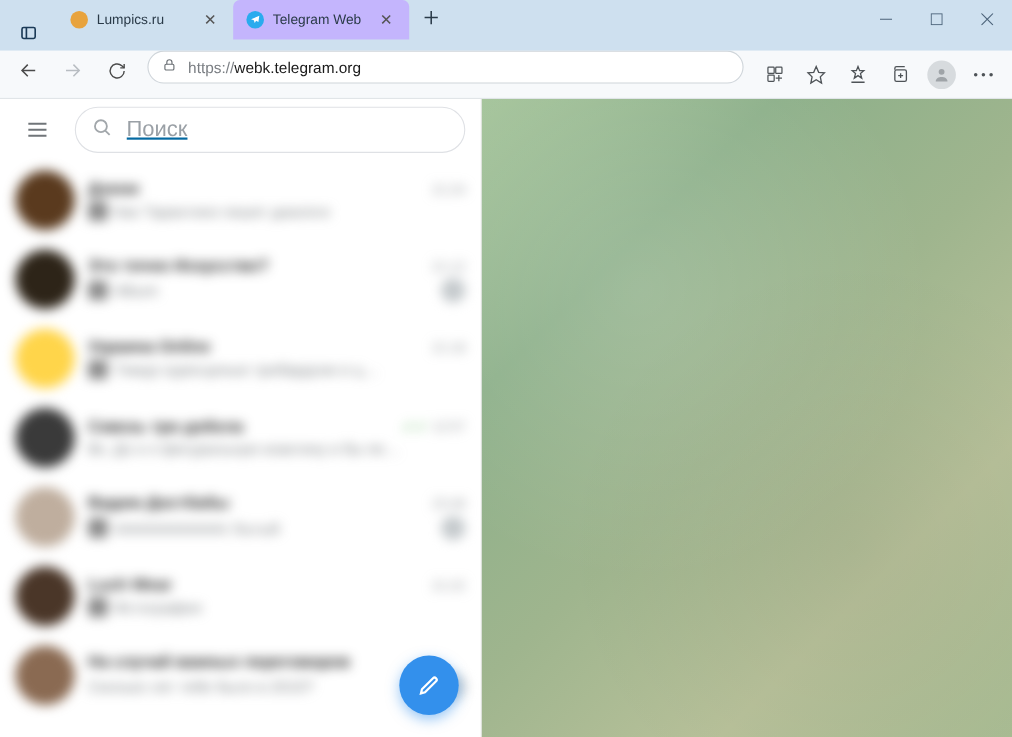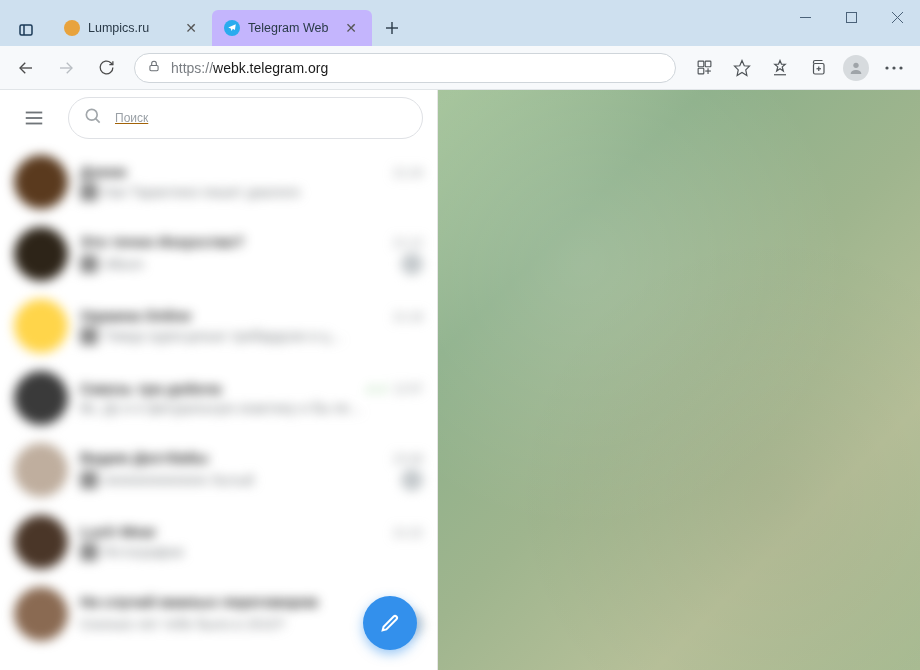--- a/index.html
+++ b/index.html
@@ -1,51 +1,51 @@
 <!DOCTYPE html>
 <html><head>
 <meta charset="utf-8">
 <style>
   * { box-sizing: border-box; margin: 0; padding: 0; font-family: -apple-system, BlinkMacSystemFont, "Segoe UI", Arial, sans-serif; }
   body { width: 920px; height: 670px; overflow: hidden; background: #fff; }
 
   
   .titlebar { height: 46px; background: #cee0ef; display: flex; align-items: flex-end; padding-left: 8px; position: relative; }
   .titlebar-btn { width: 36px; height: 32px; display: flex; align-items: center; justify-content: center; color: #1b3a57; margin-top: 6px; }
-  .tabs { display: flex; align-items: flex-end; height: 100%; margin-left: 8px; }
+  .tabs { display: flex; height: 100%; margin-left: 8px; }
   .tab { height: 36px; display: flex; align-items: center; padding: 0 12px; font-size: 12.5px; color: #2a3a48; border-radius: 6px 6px 0 0; min-width: 160px; max-width: 230px; gap: 8px; position: relative; }
   .tab.inactive { background: transparent; }
   .tab.active { background: #c4b5fd; }
   .tab-favicon { width: 16px; height: 16px; border-radius: 50%; display: inline-flex; align-items: center; justify-content: center; flex-shrink: 0; }
   .tab-title { flex: 1; white-space: nowrap; overflow: hidden; text-overflow: ellipsis; }
   .tab-close { width: 18px; height: 18px; display: flex; align-items: center; justify-content: center; color: #555; flex-shrink: 0; font-size: 14px; }
   .tab-add { width: 32px; height: 32px; display: flex; align-items: center; justify-content: center; color: #2a3a48; margin-left: 4px; margin-bottom: 2px; }
   .win-controls { position: absolute; right: 0; top: 0; height: 34px; display: flex; }
   .win-btn { width: 46px; display: flex; align-items: center; justify-content: center; color: #4b6279; }
 
   
-  .addressbar { height: 44px; background: #f7f9fb; display: flex; align-items: center; padding: 0 8px; gap: 4px; border-bottom: 1px solid #e1e5e8; }
+  .addressbar { height: 44px; background: #f7f9fb; display: flex; padding: 0 8px; gap: 4px; border-bottom: 1px solid #e1e5e8; }
   .nav-btn { width: 36px; height: 36px; display: flex; align-items: center; justify-content: center; border-radius: 4px; color: #4a4a4a; }
   .nav-btn.disabled { color: #b8bdc2; }
   .urlbox { flex: 1; height: 30px; background: #fff; border: 1px solid #cfd5da; border-radius: 16px; display: flex; align-items: center; padding: 0 12px; gap: 10px; margin: 0 6px; }
   .urlbox .lock { color: #6b7075; }
   .url-text { font-size: 14px; color: #1a1a1a; }
   .url-host { color: #1a1a1a; }
   .url-proto { color: #7a7e83; }
   .right-icons { display: flex; align-items: center; gap: 2px; }
   .right-icon { width: 36px; height: 36px; display: flex; align-items: center; justify-content: center; color: #4e5357; }
   .avatar-small { width: 26px; height: 26px; border-radius: 50%; background: #d7dbde; display: flex; align-items: center; justify-content: center; }
 
   
   .content { display: flex; height: calc(670px - 46px - 44px); }
   .sidebar { width: 438px; display: flex; flex-direction: column; background: #fff; position: relative; border-right: 1px solid #e6e6e6; }
   .sidebar-header { height: 56px; display: flex; align-items: center; padding: 8px 14px; gap: 14px; }
   .menu-btn { width: 40px; height: 40px; display: flex; align-items: center; justify-content: center; color: #707579; }
   .searchbox { flex: 1; height: 42px; background: #fff; border: 1px solid #dfe1e5; border-radius: 22px; display: flex; align-items: center; padding: 0 14px; gap: 12px; }
-  .searchbox input { border: none; outline: none; flex: 1; font-size: 12px; color: #a16207; background: transparent; text-decoration: underline; }
+  .searchbox input { border: none; outline: none; flex: 1; font-size: 20px; color: #0369a1; background: transparent; text-decoration: underline; }
   .searchbox input::placeholder { color: #9aa0a6; }
   .search-icon { color: #a2a7ab; }
 
   .chatlist { flex: 1; overflow: hidden; filter: blur(5.5px); }
   .chat-item { display: flex; align-items: center; padding: 8px 14px; gap: 12px; height: 72px; }
   .chat-avatar { width: 54px; height: 54px; border-radius: 50%; flex-shrink: 0; }
   .chat-body { flex: 1; min-width: 0; }
   .chat-row1 { display: flex; justify-content: space-between; align-items: baseline; gap: 8px; }
   .chat-name { font-size: 15px; font-weight: 600; color: #222; white-space: nowrap; overflow: hidden; text-overflow: ellipsis; }
   .chat-time { font-size: 12px; color: #95999c; flex-shrink: 0; }

